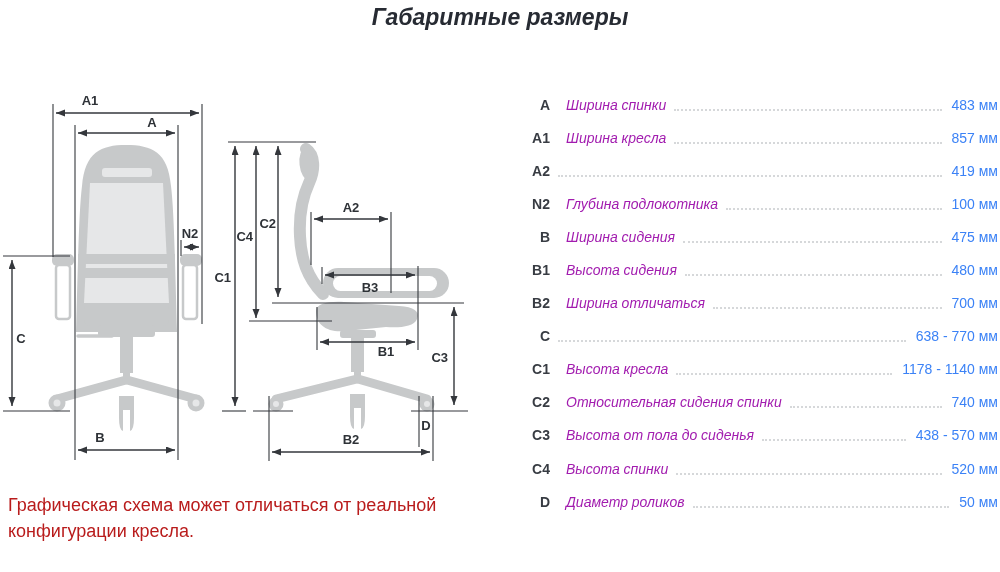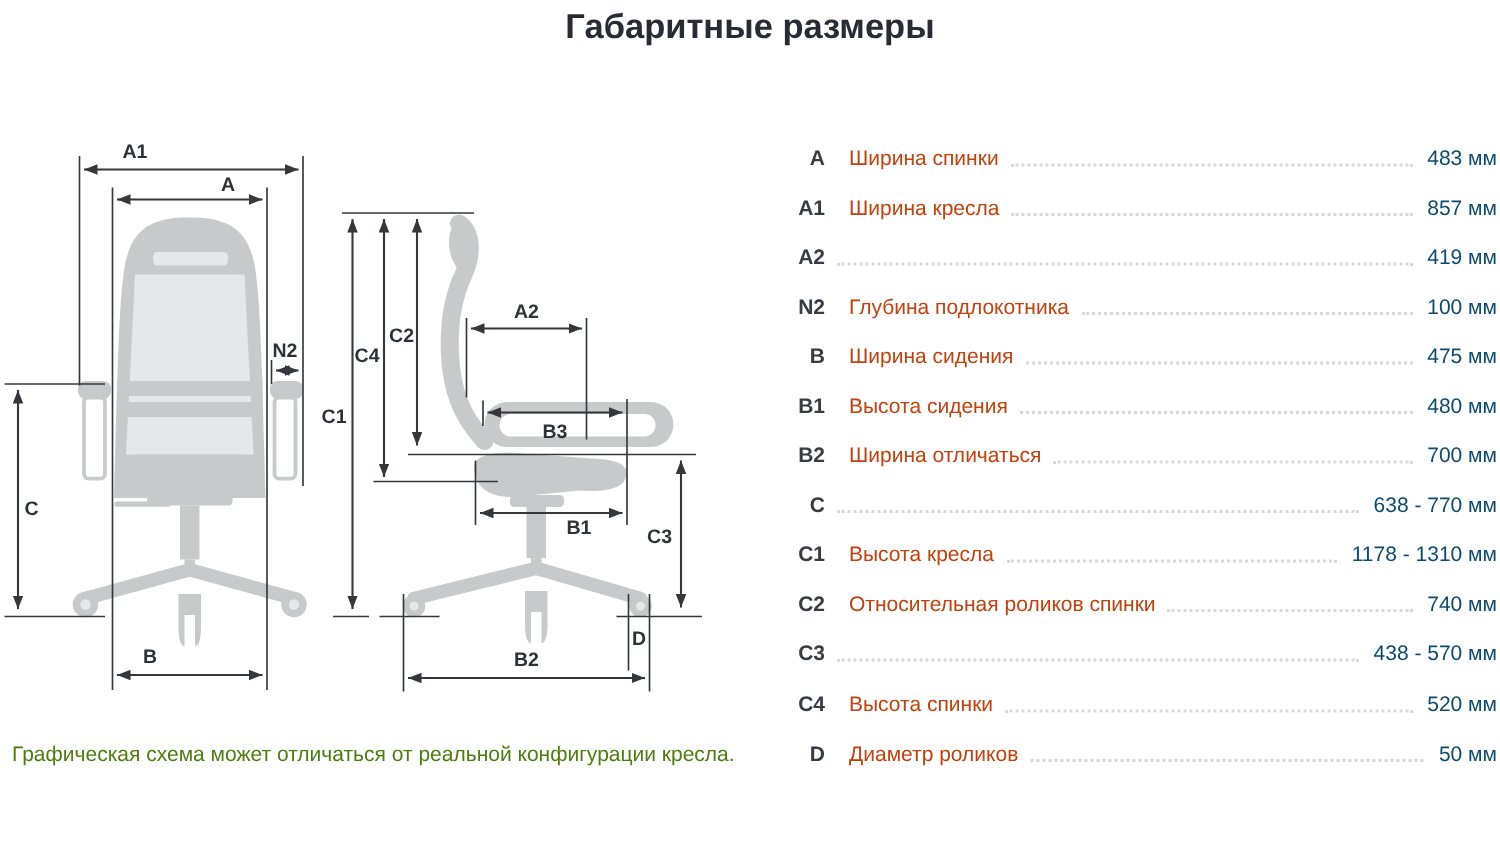--- a/index.html
+++ b/index.html
@@ -3,41 +3,41 @@
 <meta charset="utf-8">
 <style>
   html,body{margin:0;padding:0;background:#ffffff;}
   body{
     width:1000px;height:572px;position:relative;overflow:hidden;
     font-family:"Liberation Sans", sans-serif;
     -webkit-font-smoothing:antialiased;
   }
   .page-title{
     position:absolute;left:0;right:0;top:4px;margin:0;
-    text-align:center;font-size:23px;font-weight:700;color:#272b33;
+    text-align:center;font-size:23px;font-weight:700;color:#272b33;font-style:italic;
   }
   .diagram-svg{position:absolute;left:0;top:0;}
   .dim{stroke:#34373c;stroke-width:1.4;fill:none;}
   .ext{stroke:#34373c;stroke-width:1.1;fill:none;}
   .dimtext{font-family:"Liberation Sans",sans-serif;font-size:13px;font-weight:700;fill:#2e3237;}
   .chair{fill:#c7c9ca;}
   .chair-light{fill:#e6e7e8;}
   .chair-stroke{stroke:#c7c9ca;fill:none;}
 
   .spec-table{
     position:absolute;left:522px;top:88px;width:476px;
   }
   .spec-row{display:flex;align-items:center;height:33.1px;font-size:14px;}
   .spec-code{width:28px;text-align:right;font-weight:700;color:#383c43;flex:none;}
-  .spec-label{margin-left:16px;color:#c2410c;white-space:nowrap;flex:none;}
+  .spec-label{margin-left:16px;color:#a21caf;white-space:nowrap;flex:none;font-style:italic;}
   .spec-leader{flex:1;border-bottom:2px dotted #d6d8da;margin:0 10px 0 8px;position:relative;top:5px;min-width:12px;}
-  .spec-value{color:#0c4a6e;white-space:nowrap;text-align:right;flex:none;}
+  .spec-value{color:#3b82f6;white-space:nowrap;text-align:right;flex:none;}
 
   .notes{position:absolute;left:8px;top:492px;width:505px;}
-  .notes p{margin:0 0 12px 0;font-size:14px;line-height:1.45;color:#4d7c0f;}
+  .notes p{margin:0 0 12px 0;font-size:18px;line-height:1.45;color:#b91c1c;}
 </style>
 </head>
 <body>
 
 <h1 class="page-title">Габаритные размеры</h1>
 
 <svg class="diagram-svg" width="500" height="490" viewBox="0 0 500 490">
   <defs>
     <marker id="ah" markerUnits="userSpaceOnUse" markerWidth="10" markerHeight="8" refX="9" refY="3.5" orient="auto-start-reverse">
       <path d="M0,0 L9,3.5 L0,7 Z" fill="#34373c"></path>
@@ -213,32 +213,33 @@
   <div class="spec-row">
     <span class="spec-code">C</span>
     <span class="spec-leader"></span>
     <span class="spec-value">638 - 770 мм</span>
   </div>
 
   <div class="spec-row">
     <span class="spec-code">C1</span>
     <span class="spec-label">Высота кресла</span>
     <span class="spec-leader"></span>
-    <span class="spec-value">1178 - 1310 мм</span>
+    <span class="spec-value">1178 - 1140 мм</span>
   </div>
 
   <div class="spec-row">
     <span class="spec-code">C2</span>
-    <span class="spec-label">Относительная роликов спинки</span>
+    <span class="spec-label">Относительная сидения спинки</span>
     <span class="spec-leader"></span>
     <span class="spec-value">740 мм</span>
   </div>
 
   <div class="spec-row">
     <span class="spec-code">C3</span>
+    <span class="spec-label">Высота от пола до сиденья</span>
     <span class="spec-leader"></span>
     <span class="spec-value">438 - 570 мм</span>
   </div>
 
   <div class="spec-row">
     <span class="spec-code">C4</span>
     <span class="spec-label">Высота спинки</span>
     <span class="spec-leader"></span>
     <span class="spec-value">520 мм</span>
   </div>

